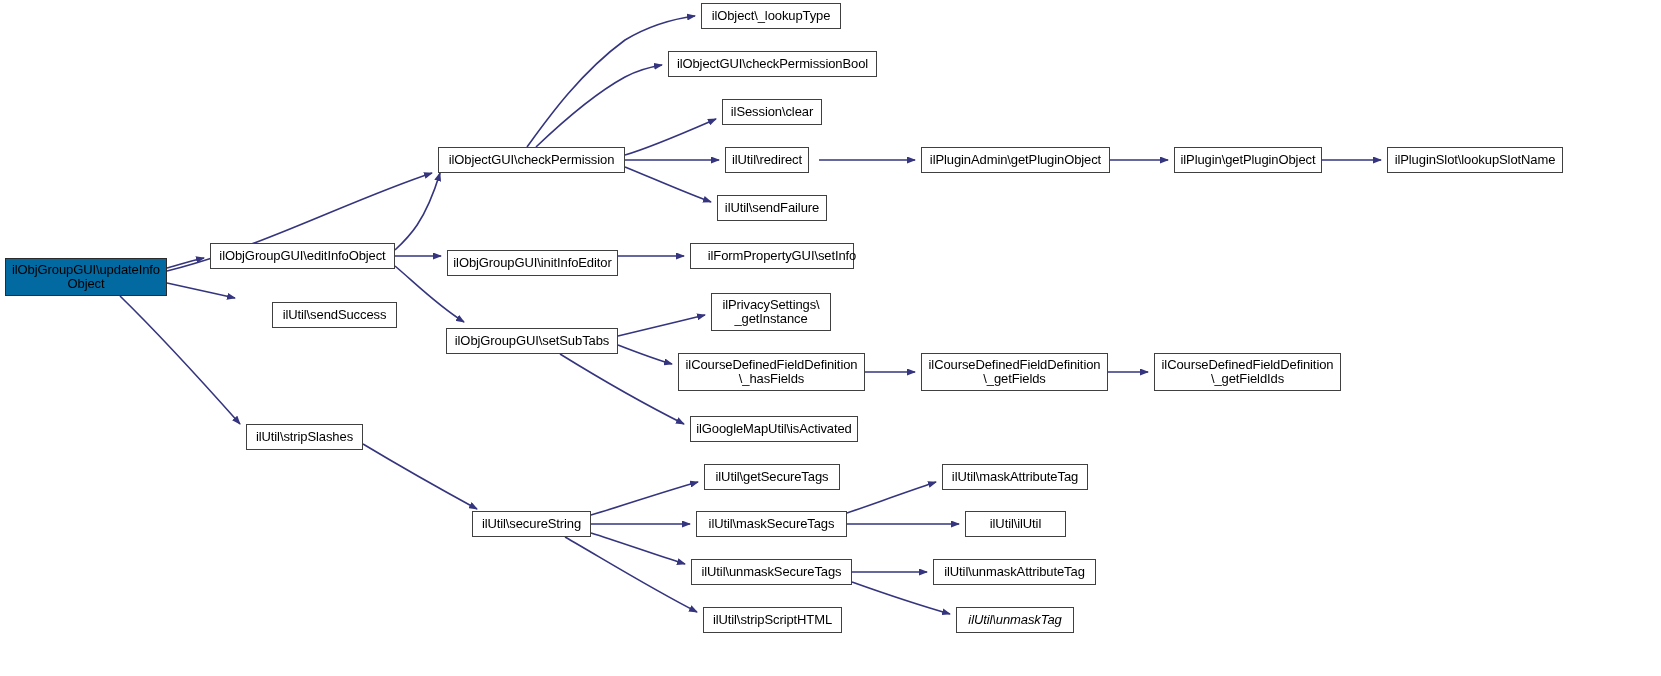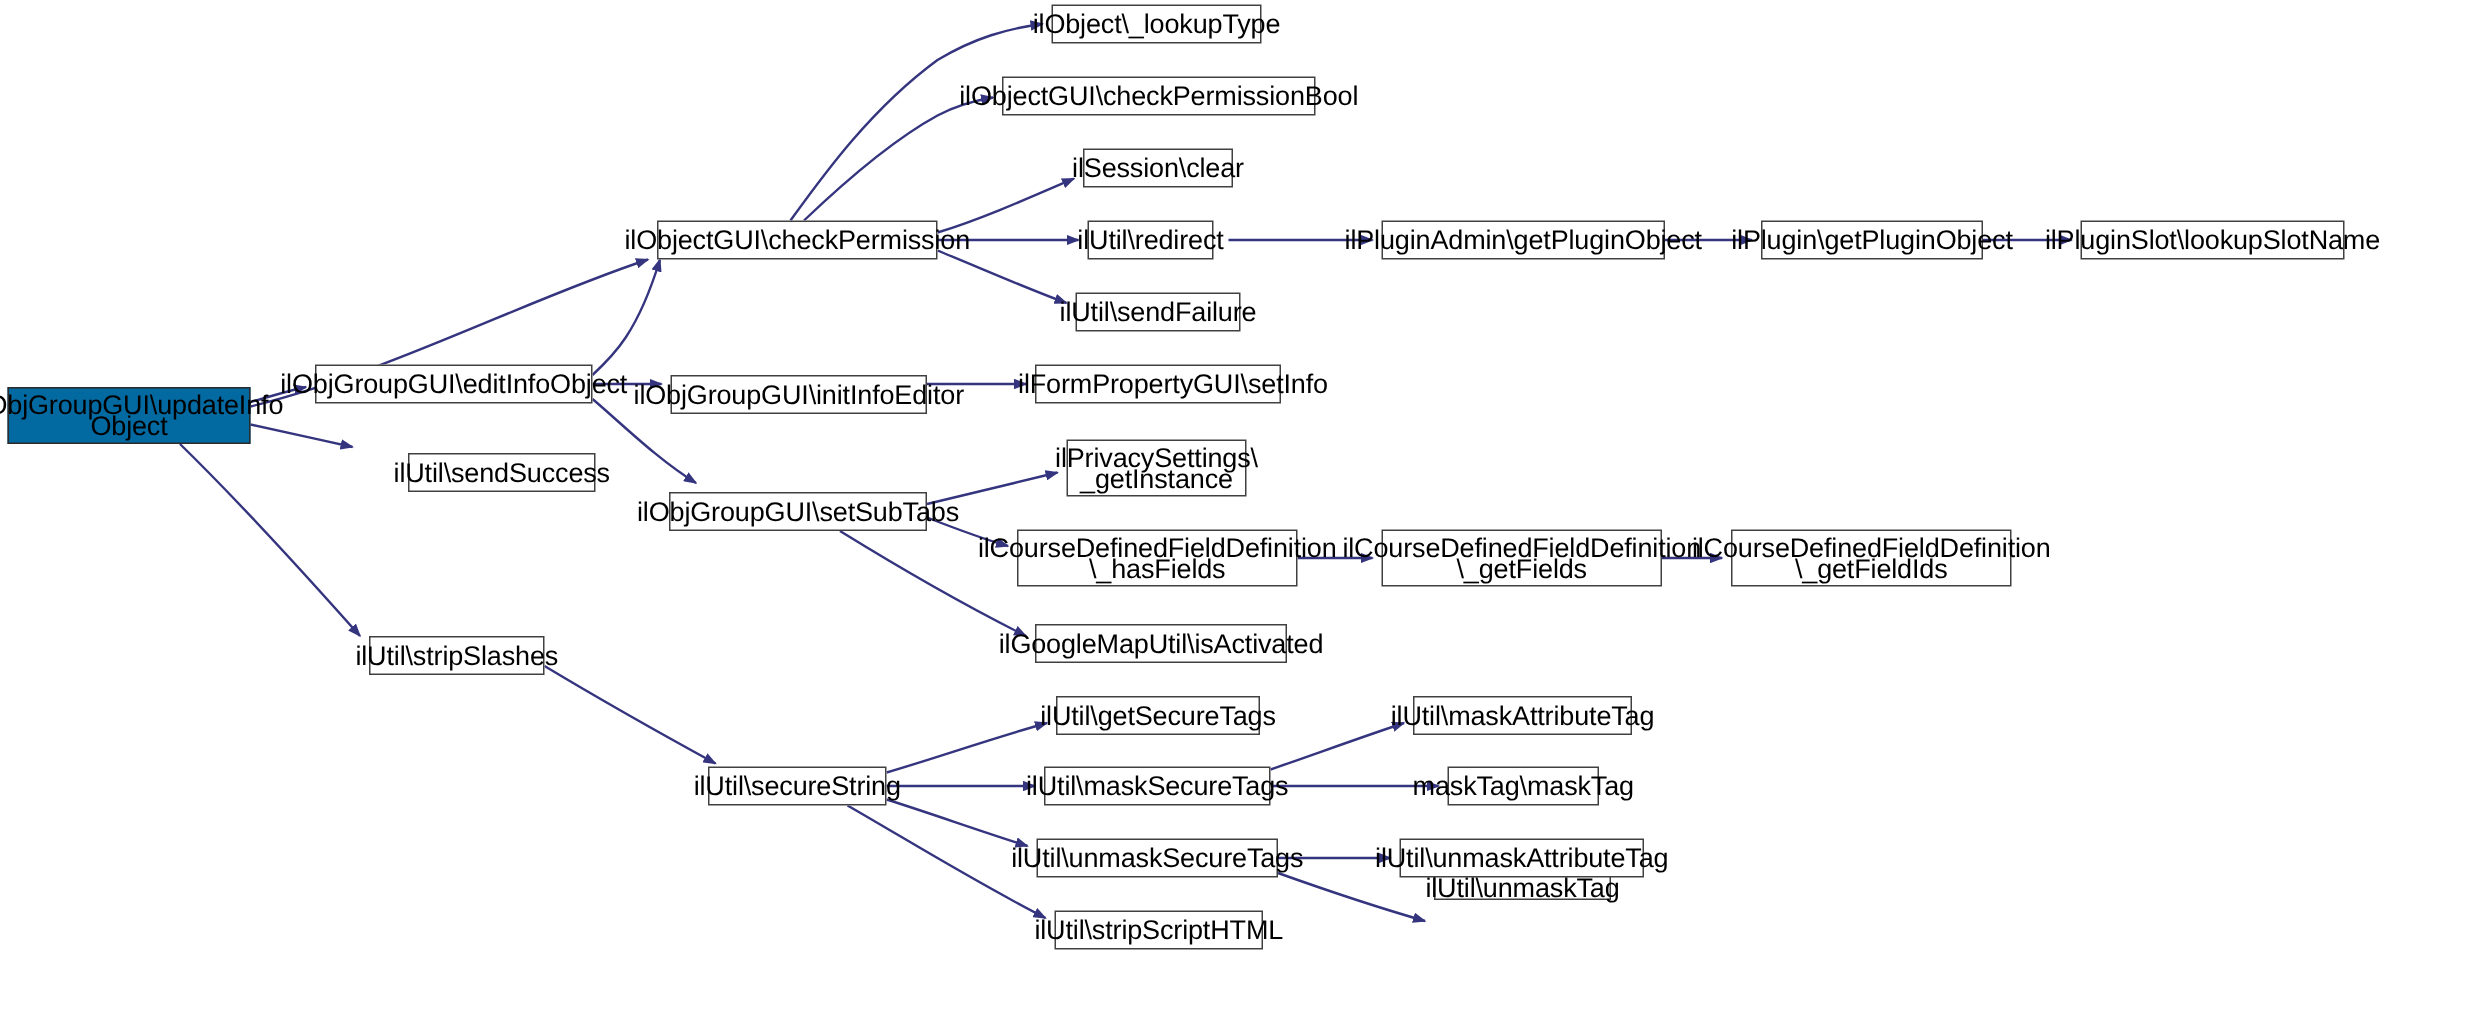--- a/index.html
+++ b/index.html
@@ -22,21 +22,21 @@
     width: 1661px;
     height: 676px;
     pointer-events: none;
   }
   .node {
     position: absolute;
     box-sizing: border-box;
     border: 1px solid #404040;
     background: #ffffff;
     color: #000000;
-    font-size: 18px;
+    font-size: 13px;
     line-height: 14px;
     display: flex;
     align-items: center;
     justify-content: center;
     text-align: center;
     white-space: pre-line;
     letter-spacing: -0.1px;
     z-index: 5;
   }
   .node.root {
@@ -109,21 +109,21 @@
 \_hasFields</div>
       <div class="node" style="left: 690px; top: 416px; width: 168px; height: 26px;">ilGoogleMapUtil\isActivated</div>
       <div class="node" style="left: 704px; top: 464px; width: 136px; height: 26px;">ilUtil\getSecureTags</div>
       <div class="node" style="left: 696px; top: 511px; width: 151px; height: 26px;">ilUtil\maskSecureTags</div>
       <div class="node" style="left: 691px; top: 559px; width: 161px; height: 26px;">ilUtil\unmaskSecureTags</div>
       <div class="node" style="left: 703px; top: 607px; width: 139px; height: 26px;">ilUtil\stripScriptHTML</div>
       <div class="node" style="left: 921px; top: 147px; width: 189px; height: 26px;">ilPluginAdmin\getPluginObject</div>
       <div class="node" style="left: 921px; top: 353px; width: 187px; height: 38px;">ilCourseDefinedFieldDefinition
 \_getFields</div>
       <div class="node" style="left: 942px; top: 464px; width: 146px; height: 26px;">ilUtil\maskAttributeTag</div>
-      <div class="node" style="left: 965px; top: 511px; width: 101px; height: 26px;">maskTag\maskTag</div>
+      <div class="node" style="left: 965px; top: 511px; width: 101px; height: 26px;">ilUtil\ilUtil</div>
       <div class="node" style="left: 933px; top: 559px; width: 163px; height: 26px;">ilUtil\unmaskAttributeTag</div>
-      <div class="node" style="left: 956px; top: 584px; width: 118px; height: 16px;">ilUtil\unmaskTag</div>
+      <div class="node" style="left: 956px; top: 607px; width: 118px; height: 26px; font-style: italic;">ilUtil\unmaskTag</div>
       <div class="node" style="left: 1174px; top: 147px; width: 148px; height: 26px;">ilPlugin\getPluginObject</div>
       <div class="node" style="left: 1154px; top: 353px; width: 187px; height: 38px;">ilCourseDefinedFieldDefinition
 \_getFieldIds</div>
       <div class="node" style="left: 1387px; top: 147px; width: 176px; height: 26px;">ilPluginSlot\lookupSlotName</div>
     </div>
 </div>
 
 </body></html>

